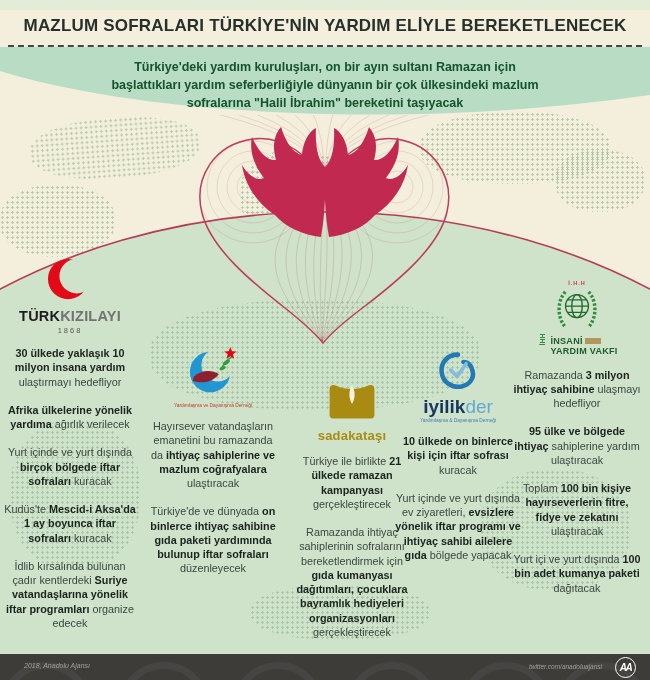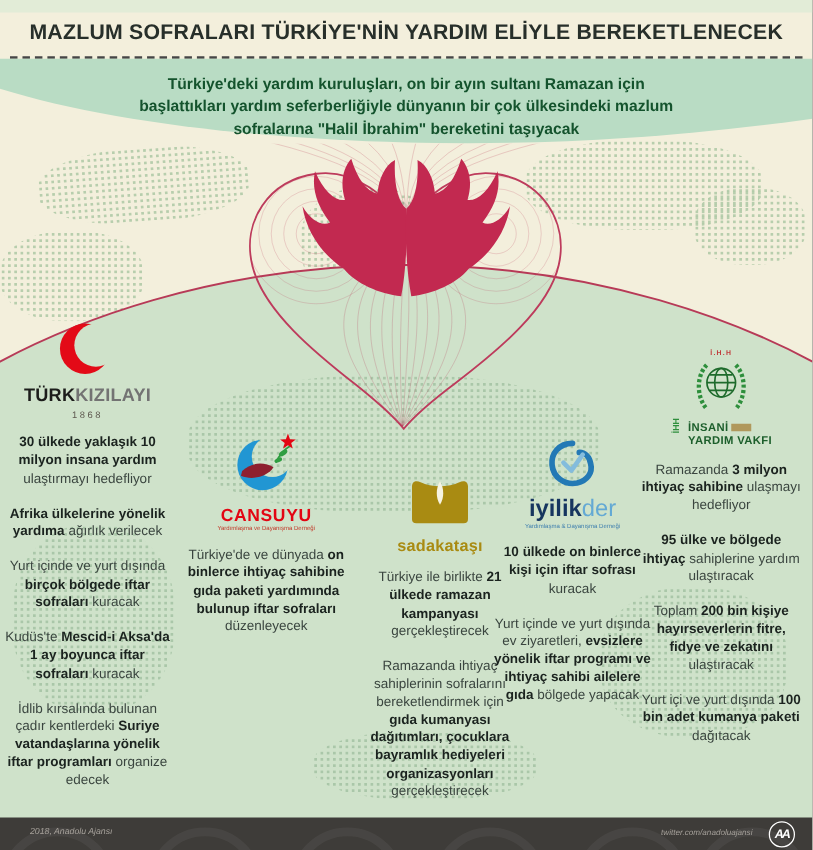--- a/index.html
+++ b/index.html
@@ -183,22 +183,23 @@
                 <rect x="0" y="0" width="64" height="56" fill="#fff"></rect>
                 <circle cx="37" cy="22" r="17" fill="#000"></circle>
               </mask>
             </defs>
       <circle cx="29" cy="29" r="21" fill="#2196d3" mask="url(#mcr2-1)"></circle>
       <path d="M12,34 C19,27 30,26 38,31 C33,39 20,42 11,38 Z" fill="#8e1f2f"></path>
       <path d="M40,27 C43,20 47,16 52,13" stroke="#2f9e41" stroke-width="1.5" fill="none"></path>
       <ellipse cx="46" cy="19" rx="4" ry="2" fill="#2f9e41" transform="rotate(-35 46 19)"></ellipse>
       <ellipse cx="42" cy="25" rx="3.4" ry="1.8" fill="#2f9e41" transform="rotate(-25 42 25)"></ellipse>
       <polygon points="50,3 51.7,7.6 56.5,7.8 52.7,10.7 54,15.4 50,12.6 46,15.4 47.3,10.7 43.5,7.8 48.3,7.6" fill="#e30613"></polygon>
-    </svg><div class="cs-name">CANSUYU</div><div class="cs-tag">Yardımlaşma ve Dayanışma Derneği</div></div>
-        <div class="org-items">
+    </svg><div class="cs-tag">Yardımlaşma ve Dayanışma Derneği</div></div>
+        <div class="org-items">
+          <div class="col-item"><span>Hayırsever vatandaşların emanetini bu ramazanda da </span><b>ihtiyaç sahiplerine ve mazlum coğrafyalara</b><span> ulaştıracak</span></div>
           <div class="col-item"><span>Türkiye'de ve dünyada </span><b>on binlerce ihtiyaç sahibine gıda paketi yardımında bulunup iftar sofraları</b><span> düzenleyecek</span></div>
         </div>
       </div>
       <div class="column" style="left: 289px; top: 372px; width: 126px;">
         <div class="org-logo"><svg width="58" height="50" viewBox="0 0 64 58">
       <path d="M6,20 C6,15 10,14 14,16 C24,21 40,21 50,16 C54,14 58,15 58,20 L58,50 Q58,54 54,54 L10,54 Q6,54 6,50 Z" fill="#a98b12"></path>
       <path d="M32,15 C36,22 36,30 32,37 C28,30 28,22 32,15 Z" fill="#f6f3e2"></path>
     </svg><div class="st-name">sadakataşı</div></div>
         <div class="org-items">
           <div class="col-item"><span>Türkiye ile birlikte </span><b>21 ülkede ramazan kampanyası</b><span> gerçekleştirecek</span></div>
@@ -229,21 +230,21 @@
     </svg><div class="ihh-nameblock">
             <span class="ihh-side">İHH</span>
             <div class="ihh-lines">
               <div>İNSANİ<span class="ihh-chip"></span></div>
               <div>YARDIM VAKFI</div>
             </div>
           </div></div>
         <div class="org-items">
           <div class="col-item"><span>Ramazanda </span><b>3 milyon ihtiyaç sahibine</b><span> ulaşmayı hedefliyor</span></div>
           <div class="col-item"><b>95 ülke ve bölgede ihtiyaç</b><span> sahiplerine yardım ulaştıracak</span></div>
-          <div class="col-item"><span>Toplam </span><b>200 bin kişiye hayırseverlerin fitre, fidye ve zekatını</b><span> ulaştıracak</span></div>
+          <div class="col-item"><span>Toplam </span><b>100 bin kişiye hayırseverlerin fitre, fidye ve zekatını</b><span> ulaştıracak</span></div>
           <div class="col-item"><span>Yurt içi ve yurt dışında </span><b>100 bin adet kumanya paketi</b><span> dağıtacak</span></div>
         </div>
       </div>
     </div>
 
   <div class="footer">
     <div class="fw-ring" style="left:0px;"></div>
     <div class="fw-ring" style="left:118px;"></div>
     <div class="fw-ring" style="left:232px;"></div>
     <div class="fw-ring" style="left:346px;"></div>

